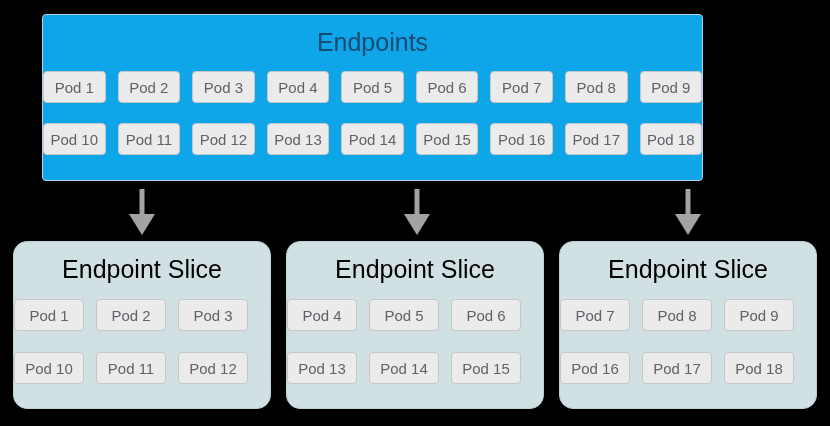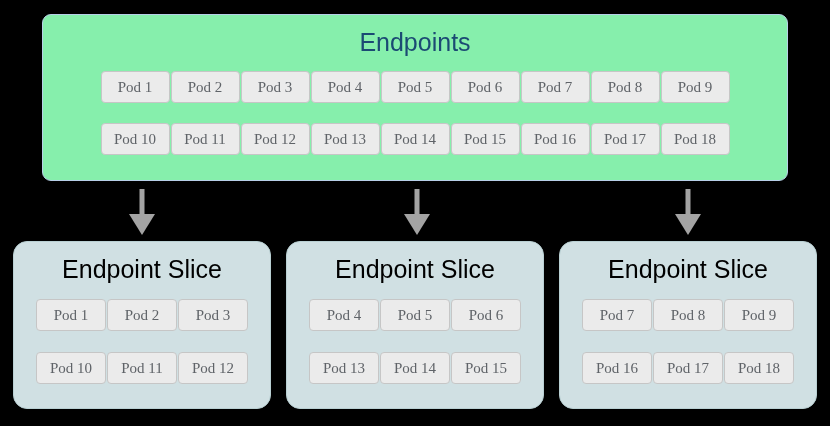--- a/index.html
+++ b/index.html
@@ -13,42 +13,40 @@
     width: 830px;
     height: 426px;
     background: #000000;
     overflow: hidden;
   }
   
   .endpoints-box {
     position: absolute;
     left: 42px;
     top: 14px;
-    width: 746px;
+    width: 661px;
     height: 167px;
     box-sizing: border-box;
-    background: #86efac;
+    background: #0ea5e9;
     border: 1px solid #b7cfe8;
-    border-radius: 9px;
+    border-radius: 4px;
   }
   .endpoints-title {
     margin: 0;
     padding-top: 13px;
     height: 28px;
     line-height: 28px;
     text-align: center;
     font-size: 25px;
     font-weight: 400;
     color: #1b4a73;
   }
   .pod-row {
     display: flex;
-    justify-content: center;
-    gap: 1px;
-    font-family: Liberation Serif, serif;
+    gap: 12px;
   }
   .endpoints-box .pod-row.row-1 { margin-top: 15px; }
   .endpoints-box .pod-row.row-2 { margin-top: 20px; }
   .pod {
     box-sizing: border-box;
     width: 69px;
     height: 32px;
     display: flex;
     align-items: center;
     justify-content: center;

